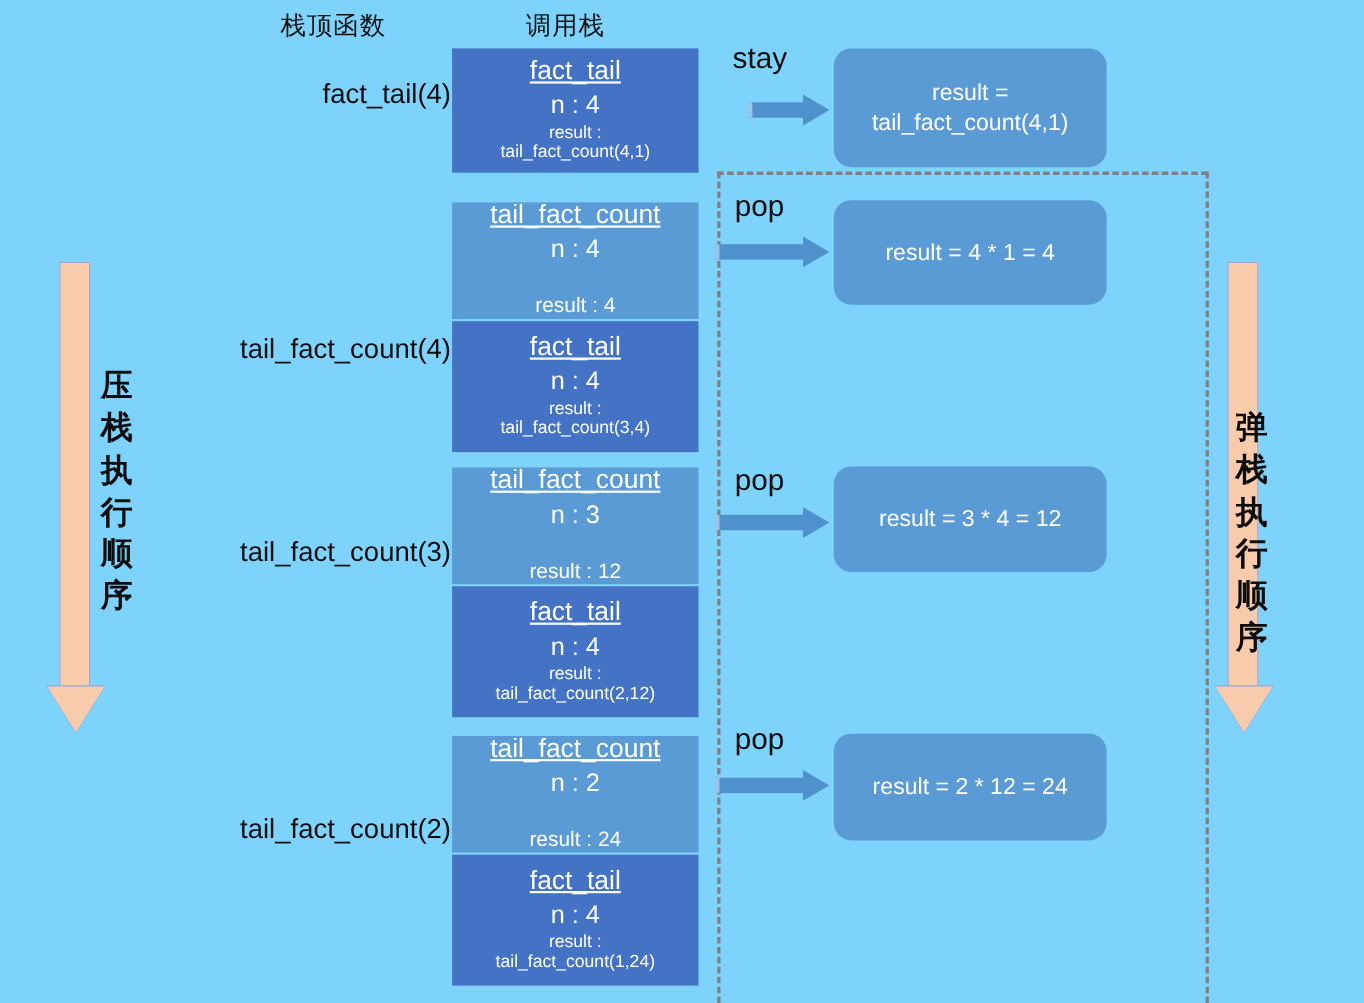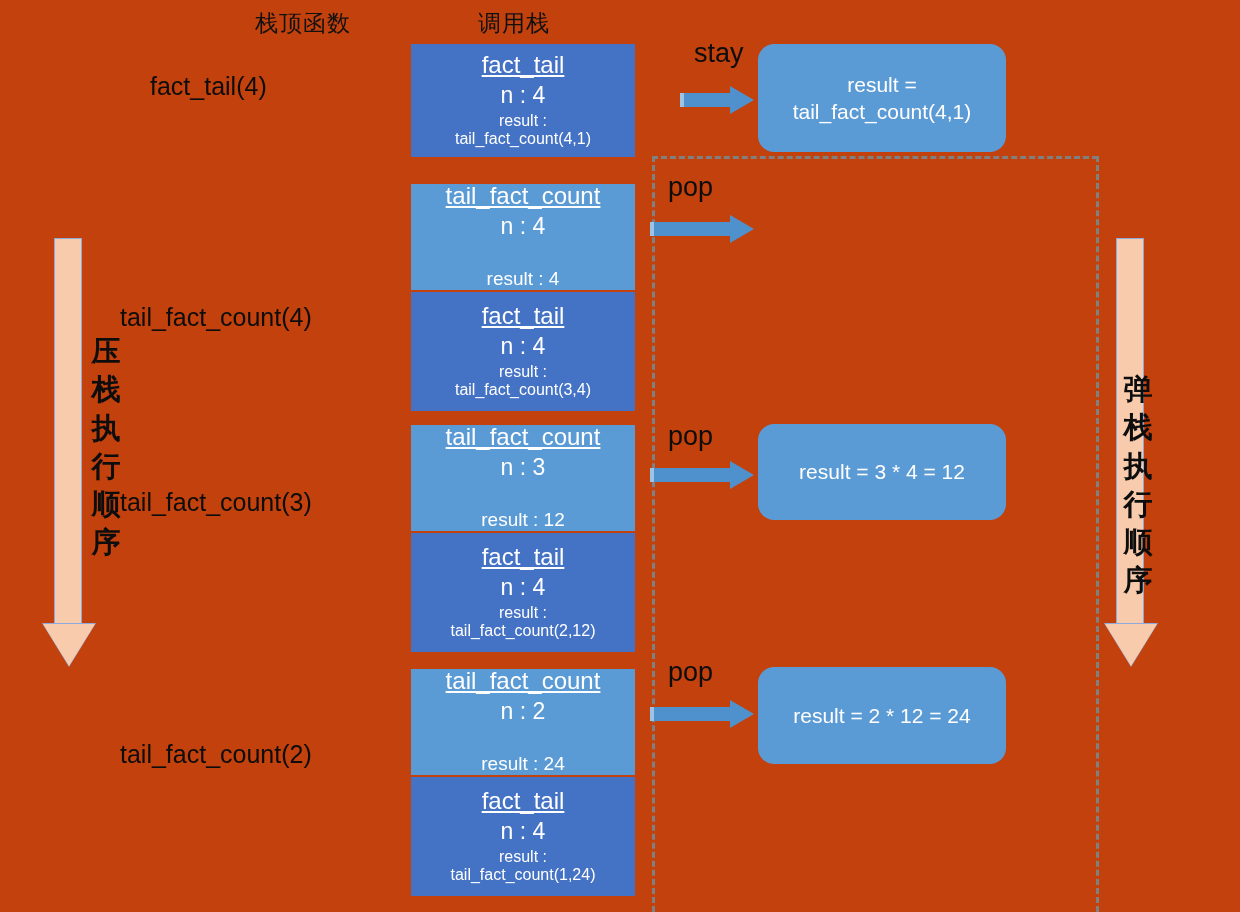--- a/index.html
+++ b/index.html
@@ -9,39 +9,39 @@
   }
   body {
     font-family: "Liberation Sans", "DejaVu Sans", sans-serif;
     color: #000000;
   }
   #canvas {
     position: relative;
     width: 1240px;
     height: 912px;
     overflow: hidden;
-    background: #c2410c;
+    background: #7dd3fc;
   }
 
   
   .col-header {
     position: absolute;
     font-size: 23px;
     color: #111111;
     white-space: nowrap;
     letter-spacing: 1px;
   }
 
   
   .fn-label {
     position: absolute;
     font-size: 25px;
     color: #0d0d0d;
     white-space: nowrap;
-    text-align: left;
+    text-align: right;
   }
 
   
   .frame {
     position: absolute;
     left: 411px;
     width: 224px;
     box-sizing: border-box;
     color: #ffffff;
     text-align: center;
@@ -231,37 +231,40 @@
     <div class="f-result-big">result : 24</div>
   </div>
 
   <div class="frame dark" style="top:777px; height:119px;">
     <div class="f-name">fact_tail</div>
     <div class="f-n">n : 4</div>
     <div class="f-result">result :</div>
     <div class="f-result">tail_fact_count(1,24)</div>
   </div>
 
-  <div class="arrow-caption" style="left:694px; top:38px;">stay</div>
+  <div class="arrow-caption" style="left:666px; top:38px;">stay</div>
   <div class="h-arrow" style="left:680px; top:86px; width:74px;">
     <div class="shaft" style="width:50px;"></div>
     <div class="head" style="left:50px;"></div>
   </div>
   <div class="result-box" style="left:758px; top:44px; width:248px; height:108px;">
     <span>
       <span>result =</span><br>
       <span>tail_fact_count(4,1)</span>
     </span>
   </div>
 
   <div class="arrow-caption" style="left:668px; top:172px;">pop</div>
   <div class="h-arrow" style="left:650px; top:215px; width:104px;">
     <div class="shaft" style="width:80px;"></div>
     <div class="head" style="left:80px;"></div>
   </div>
+  <div class="result-box" style="left:758px; top:182px; width:248px; height:95px;">
+    <span>result = 4 * 1 = 4</span>
+  </div>
 
   <div class="arrow-caption" style="left:668px; top:421px;">pop</div>
   <div class="h-arrow" style="left:650px; top:461px; width:104px;">
     <div class="shaft" style="width:80px;"></div>
     <div class="head" style="left:80px;"></div>
   </div>
   <div class="result-box" style="left:758px; top:424px; width:248px; height:96px;">
     <span>result = 3 * 4 = 12</span>
   </div>
 

